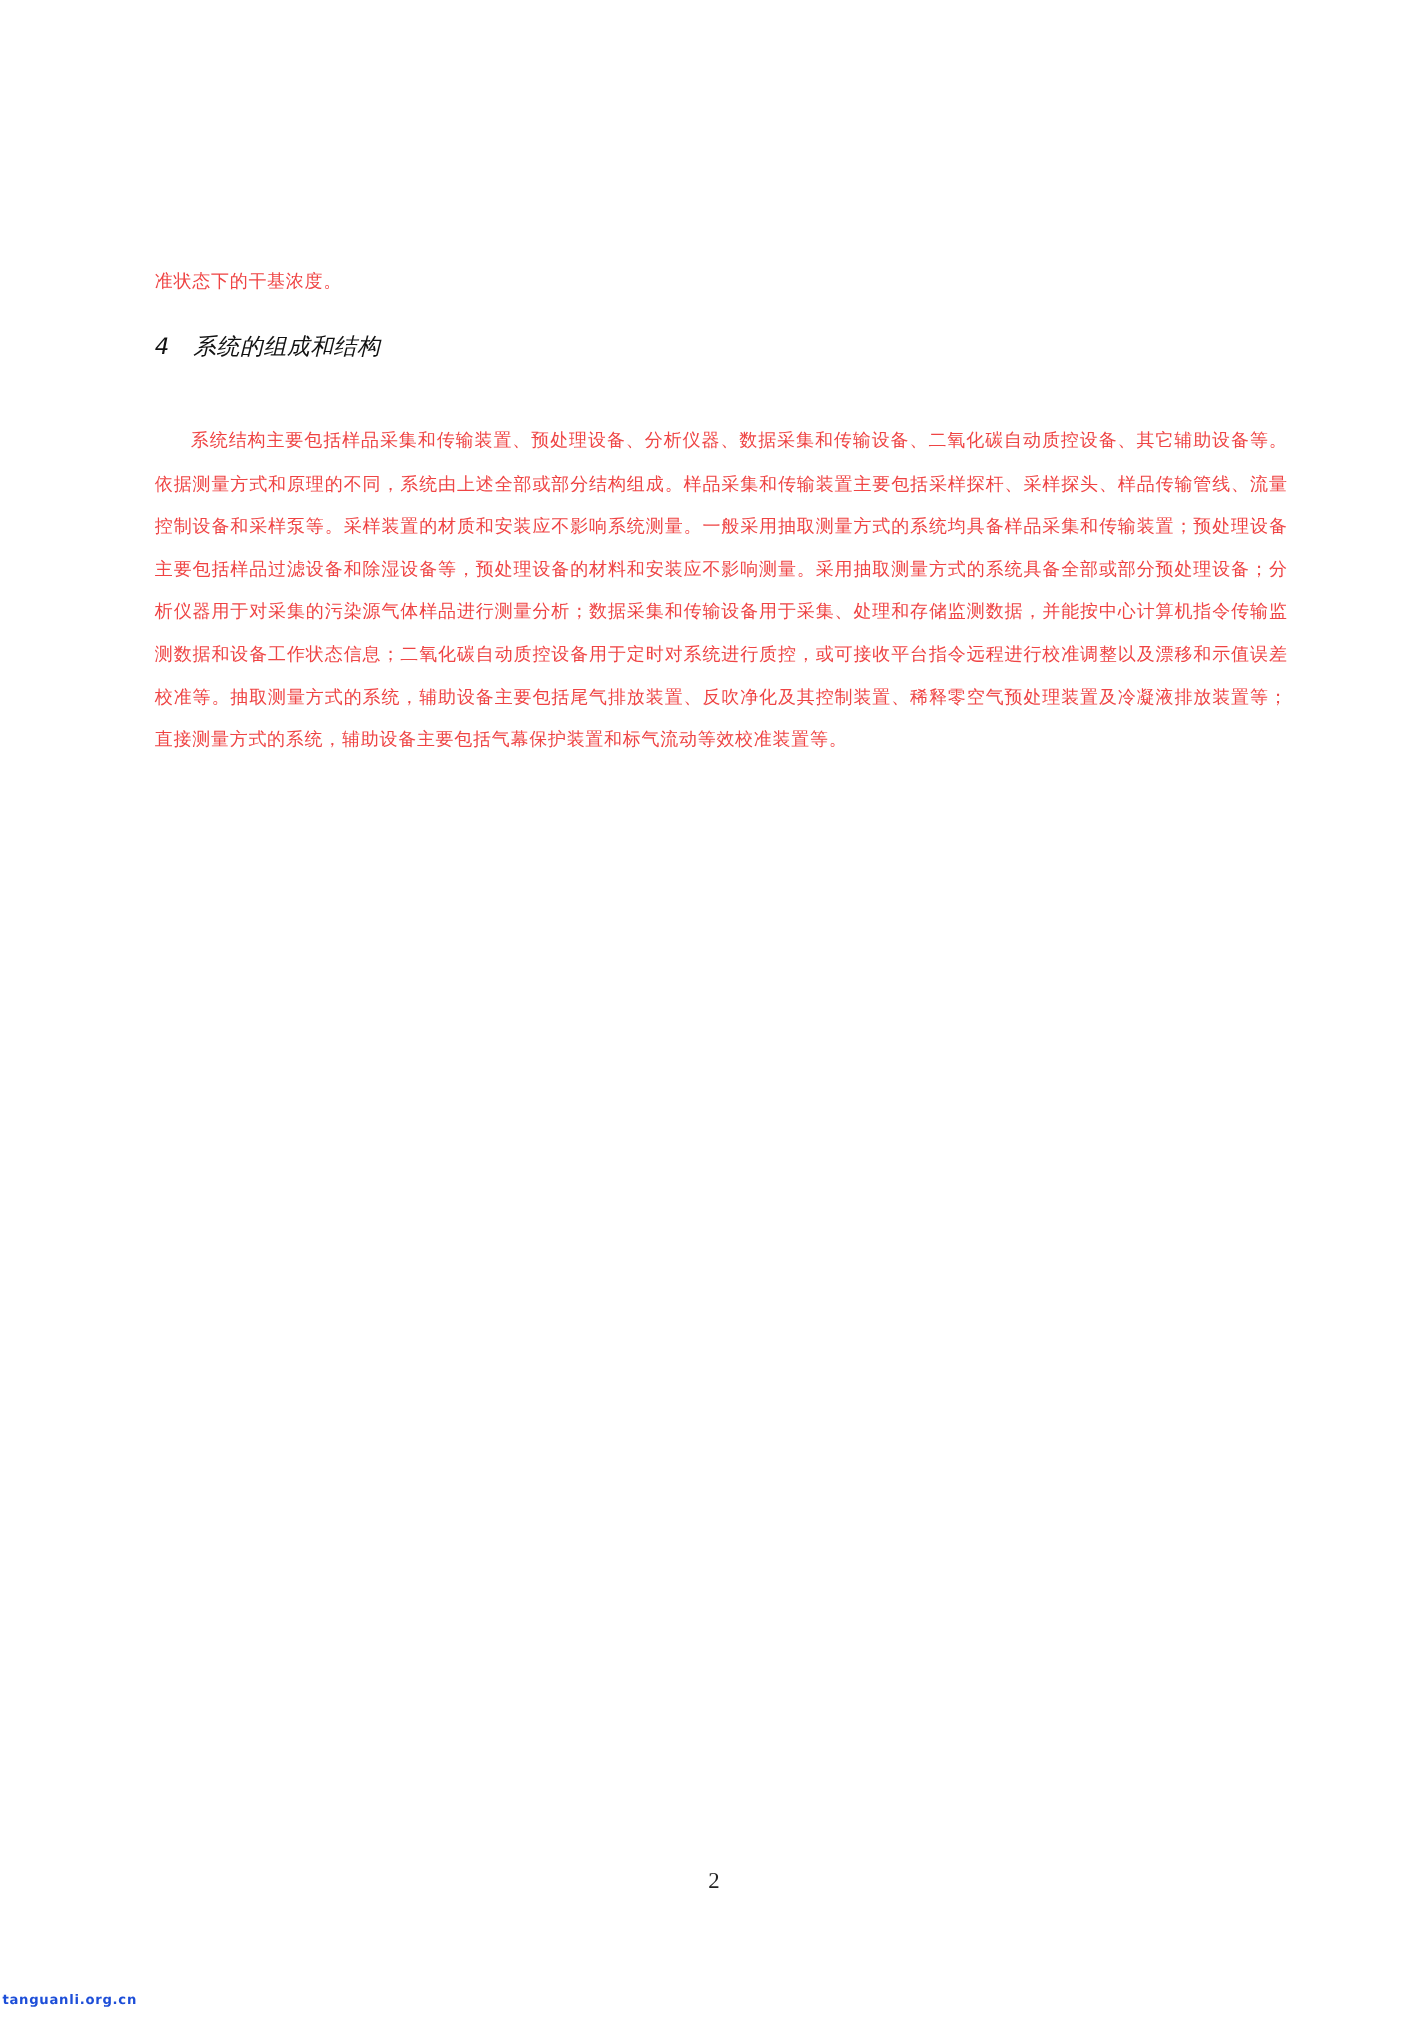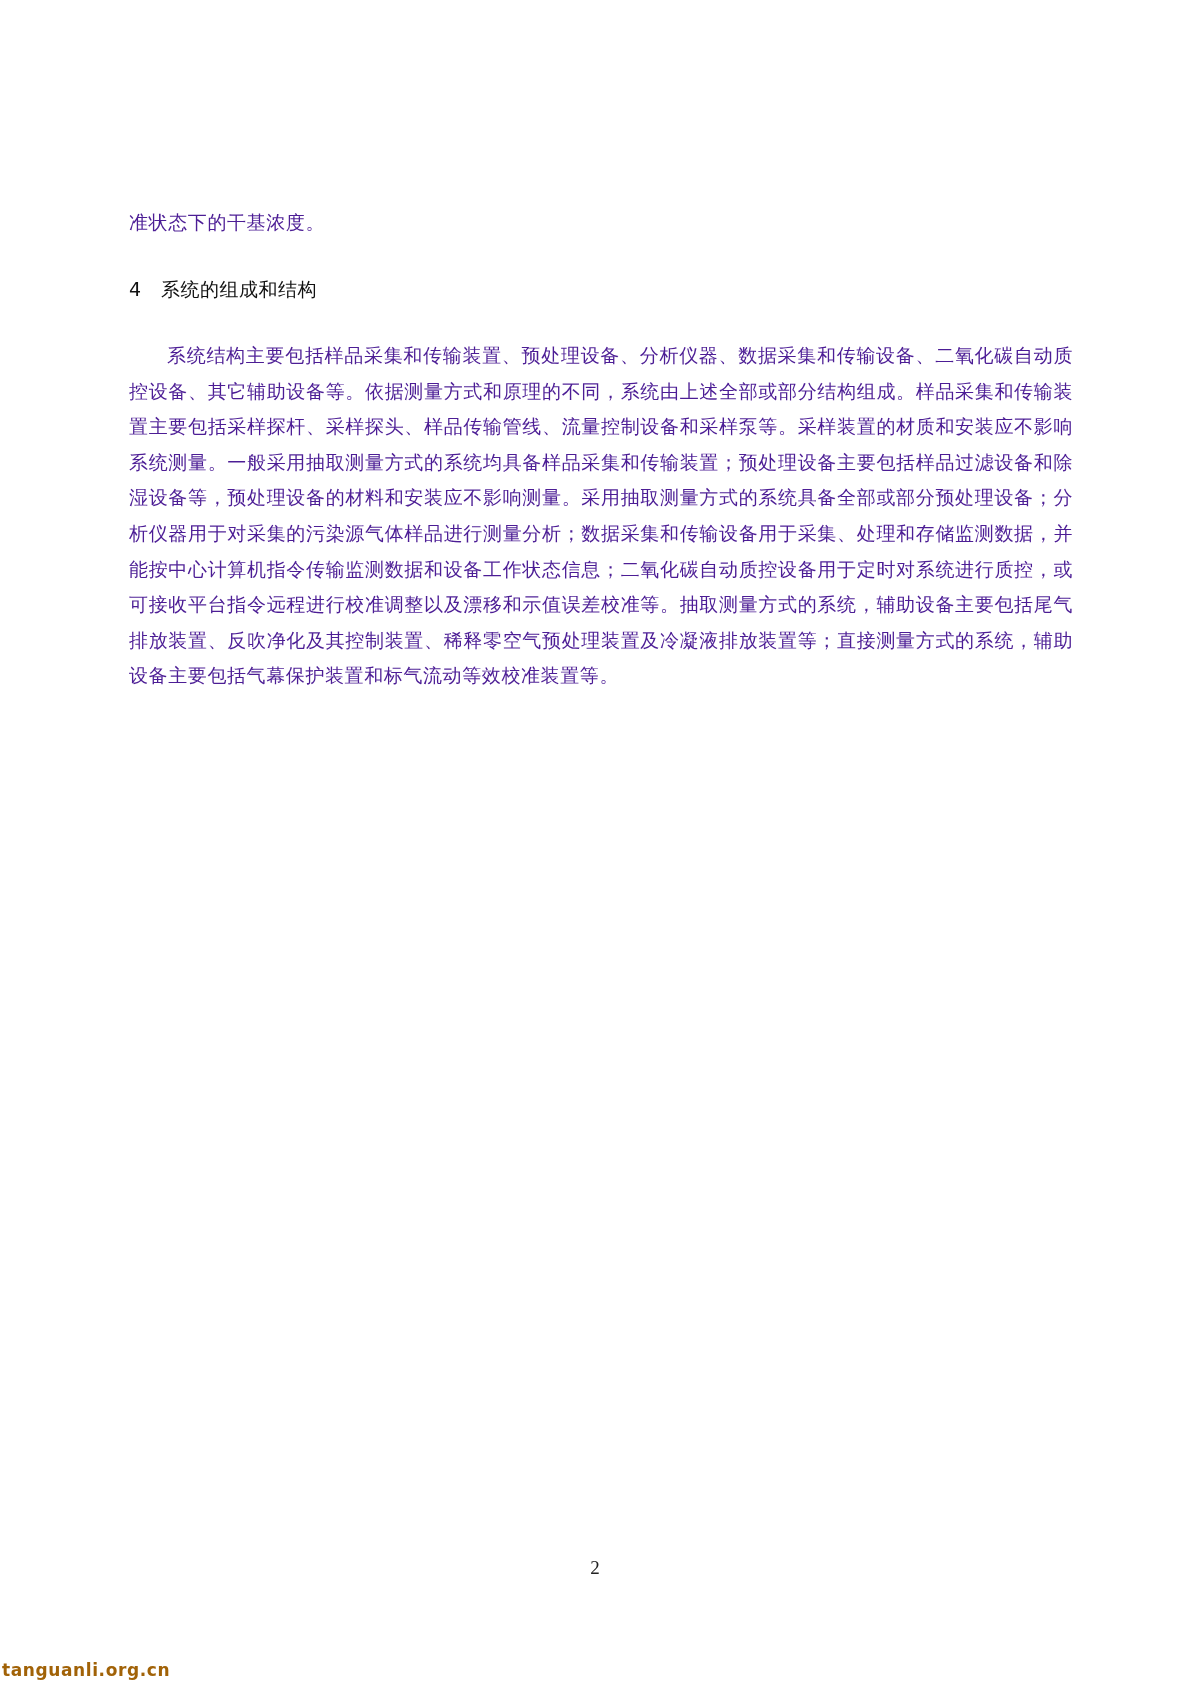--- a/index.html
+++ b/index.html
@@ -1,40 +1,41 @@
 <!DOCTYPE html>
 <html><head>
 <meta charset="utf-8">
 <style>
   html, body { margin: 0; padding: 0; background: #ffffff; }
   body { width: 1190px; height: 1683px; position: relative; overflow: hidden; }
   .page { position: absolute; left: 0; top: 0; width: 1190px; height: 1683px; background: #ffffff; }
   .text-block {
     position: absolute; left: 129px; width: 944px;
     font-family: "DejaVu Serif", "Liberation Serif", serif;
-    font-size: 19px; color: #4c1d95;
+    font-size: 15px; color: #ef4444;
     line-height: 35.6px; letter-spacing: 0.6px;
     text-align: justify;
+    margin-top: 12px;
   }
   .para { margin: 0; text-indent: 2em; text-align: justify; }
   .para-noindent { margin: 0; text-align: justify; }
   .heading {
     position: absolute; left: 129px; top: 273px;
     font-family: "DejaVu Sans", "Liberation Sans", sans-serif;
-    font-size: 19px; color: #111; line-height: 32px; letter-spacing: 0.5px;
+    font-size: 19px; color: #111; line-height: 32px; letter-spacing: 0.5px; font-style: italic;
   }
   .heading .num { display: inline-block; width: 32px; }
   .page-number {
     position: absolute; left: 0; width: 1190px; top: 1557px; text-align: center;
     font-family: "Liberation Serif", "DejaVu Serif", serif; font-size: 19px; color: #222;
   }
   .watermark {
     position: absolute; left: 2px; top: 1660px;
     font-family: "DejaVu Sans", "Liberation Sans", sans-serif;
-    font-size: 17px; font-weight: bold; color: #a16207; letter-spacing: 0.6px;
+    font-size: 11px; font-weight: bold; color: #1d4ed8; letter-spacing: 0.6px;
   }
 </style>
 </head>
 <body>
 
 <div class="page">
 
   <div class="text-block" style="top:205px;">
     <p class="para-noindent">准状态下的干基浓度。</p>
   </div>

